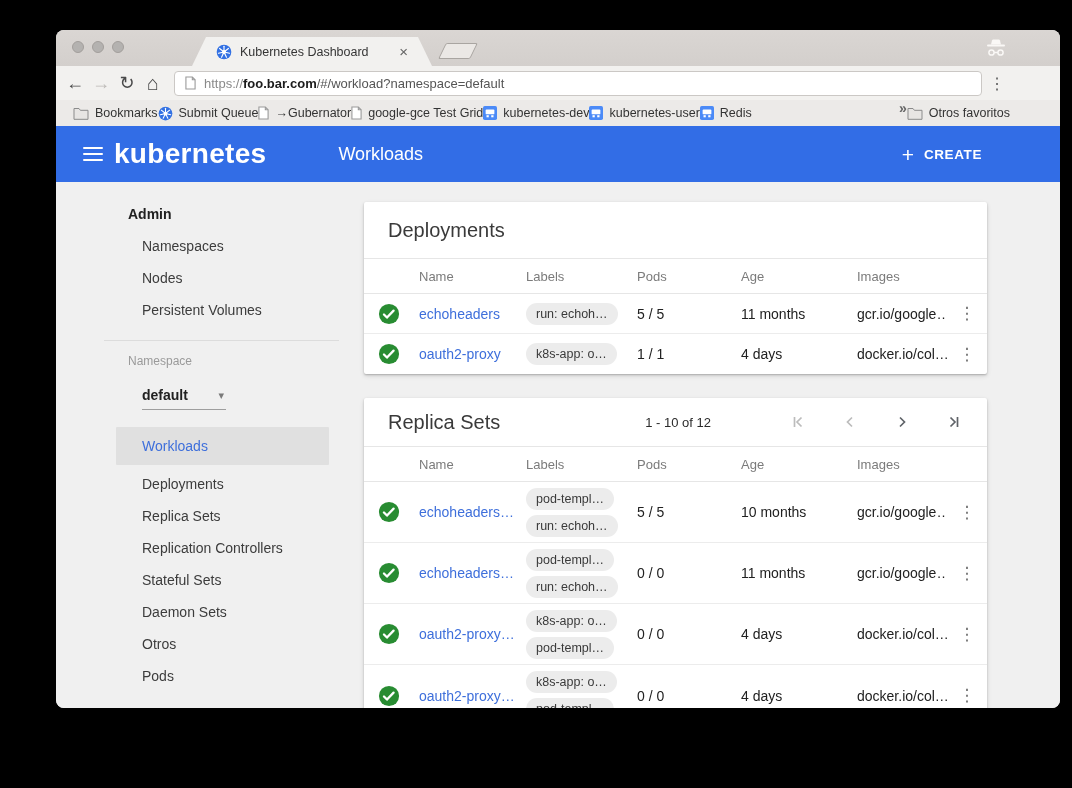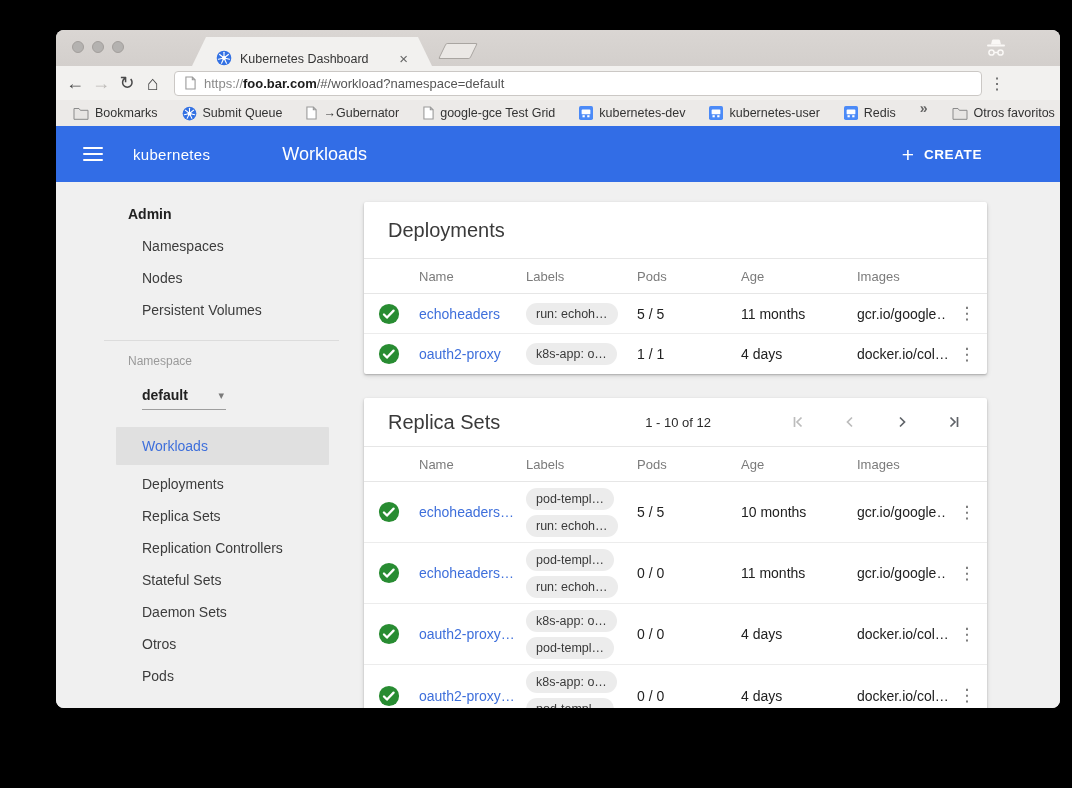--- a/index.html
+++ b/index.html
@@ -7,50 +7,50 @@
 
   .window { position:absolute; left:56px; top:30px; width:1004px; height:678px;
             border-radius:8px; overflow:hidden; background:#f0f0f0; }
 
   
   .titlebar { position:relative; height:36px; background:linear-gradient(#dad6d3,#d3cfcc); }
   .traffic { position:absolute; left:16px; top:11px; display:flex; gap:8px; }
   .traffic span { width:12px; height:12px; border-radius:50%; background:#b4b2b0; border:1px solid #a39f9c; }
   .tab { position:absolute; left:136px; top:7px; width:240px; height:29px; background:#f2f1ef;
          clip-path:polygon(14px 0, calc(100% - 14px) 0, 100% 100%, 0 100%);
-         display:flex; align-items:flex-end; padding:0 24px; }
+         display:flex; align-items:center; padding:0 24px; }
   .tab-title { font-size:12.5px; color:#353535; margin-left:8px; flex:1; white-space:nowrap; overflow:hidden; }
   .tab-close { font-size:15px; color:#666; line-height:1; cursor:default; }
   .newtab { position:absolute; left:386px; top:13px; width:32px; height:16px; background:#ebe8e5;
             border:1px solid #a9a5a1; transform:skewX(-26deg); border-radius:2px; }
   .incognito { position:absolute; right:52px; top:6px; }
 
   
   .toolbar { height:34px; background:#f2f1ef; display:flex; align-items:center; padding:0 48px 0 6px; }
   .navbtn { width:26px; text-align:center; font-size:18px; color:#4a4a4a; line-height:1; }
   .navbtn.disabled { color:#bdbab7; }
   .navbtn.home { font-size:20px; }
   .urlfield { flex:1; height:25px; margin-left:8px; background:#fff; border:1px solid #cbc8c5; border-radius:4px;
               display:flex; align-items:center; padding:0 10px; font-size:13px; white-space:nowrap; overflow:hidden; }
   .urlfield .scheme { color:#8a8a8a; margin-left:8px; }
   .urlfield .domain { color:#1b1b1b; font-weight:700; }
   .urlfield .path { color:#555; }
   .browser-kebab { width:30px; text-align:center; font-size:16px; color:#5f5f5f; letter-spacing:0; }
 
   
-  .bookmarks { height:26px; background:#eceae8; display:flex; padding:0 50px 0 17px; gap:24px;
+  .bookmarks { height:26px; background:#eceae8; display:flex; padding:0 50px 0 17px; 
                font-size:12.5px; color:#333; white-space:nowrap; }
   .bm { display:flex; align-items:center; gap:6px; }
   .bm-chevron { margin-left:auto; font-size:14px; color:#666; font-weight:700; }
 
   
   .appheader { height:56px; background:#326de6; display:flex; align-items:center; color:#fff; }
   .hamburger { margin-left:27px; width:20px; display:flex; flex-direction:column; gap:4px; cursor:pointer; }
   .hamburger i { display:block; height:2px; background:#fff; border-radius:1px; }
-  .brand { margin-left:30px; font-size:15px; font-weight:400; letter-spacing:.3px; }
+  .brand { margin-left:11px; font-size:28px; font-weight:700; letter-spacing:.3px; }
   .pagetitle { margin-left:72px; font-size:18px; font-weight:400; }
   .createbtn { margin-left:auto; margin-right:78px; display:flex; align-items:center; gap:10px; cursor:pointer; }
   .createbtn .plus { font-size:21px; font-weight:300; line-height:1; }
   .createbtn .lbl { font-size:13.5px; font-weight:600; letter-spacing:.6px; }
 
   
   .appbody { display:flex; height:526px; background:#f0f0f0;padding-left:48px; }
 
   .sidebar { width:235px; flex-shrink:0; font-size:14px; }
   .side-admin { margin-top:16px; height:32px; line-height:32px; padding-left:24px; font-weight:600; color:#212121; }

